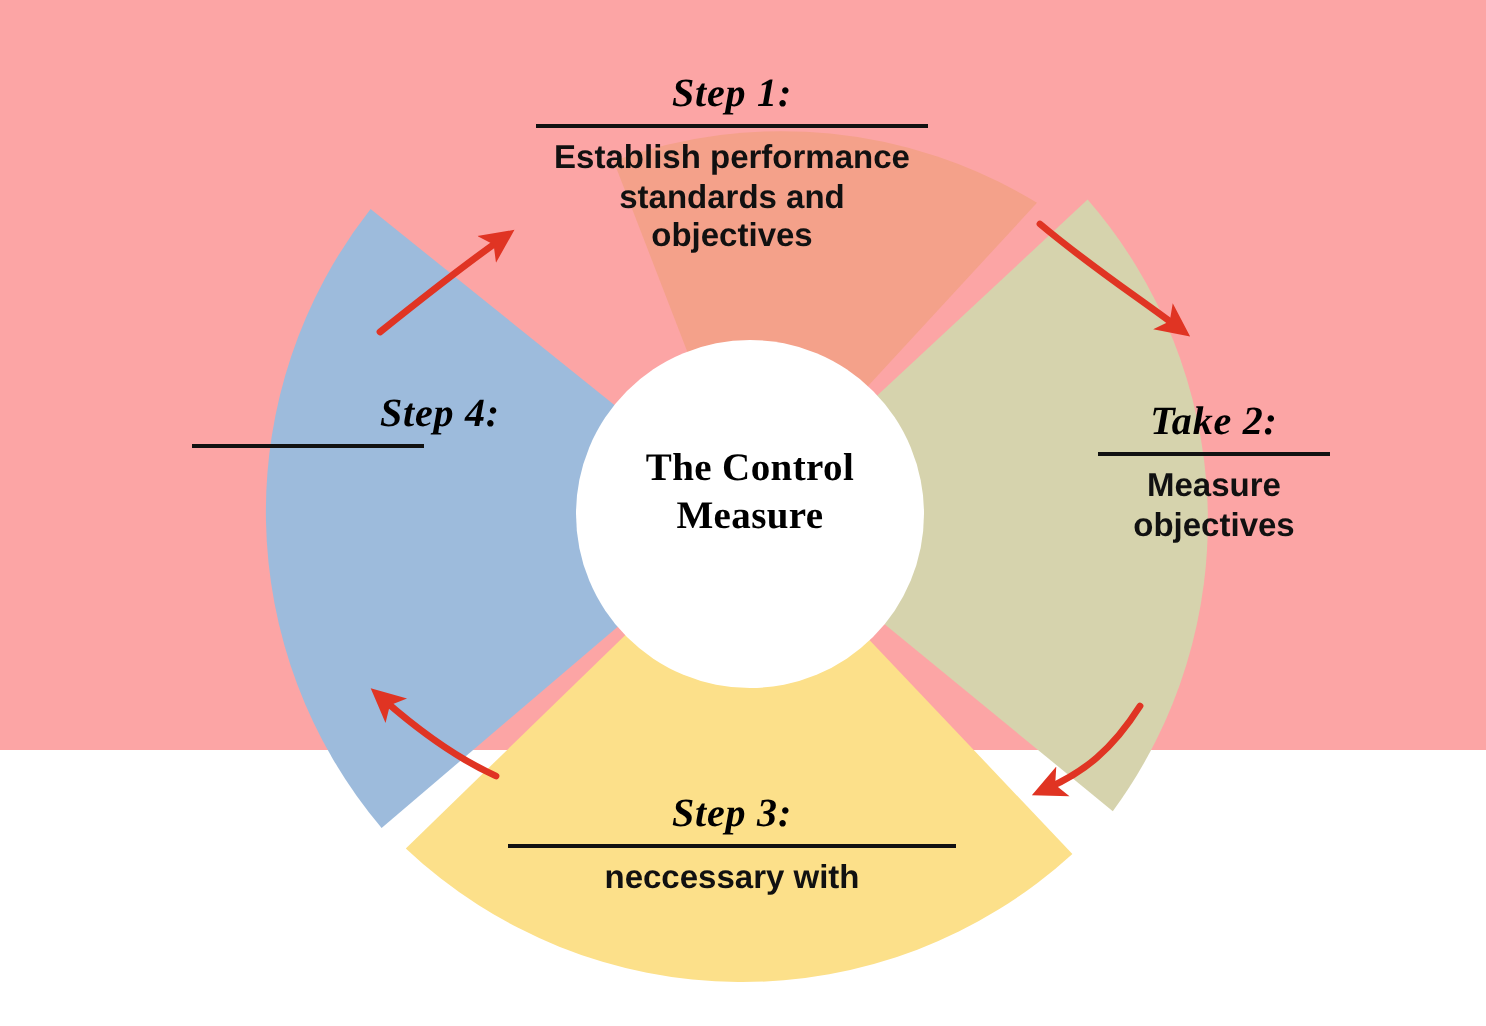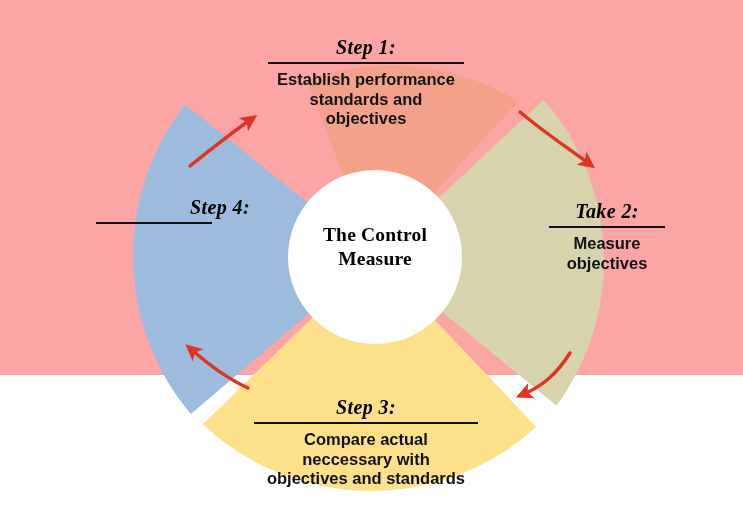--- a/index.html
+++ b/index.html
@@ -146,23 +146,21 @@
     <div class="step-body">
       <div>Measure</div>
       <div>objectives</div>
     </div>
   </div>
 
   <div class="seg-text" id="seg-text-3">
     <div class="step-head">Step 3:</div>
     <hr class="head-rule">
     <div class="step-body">
-      <div>Compare actual</div>
       <div>neccessary with</div>
-      <div>objectives and standards</div>
     </div>
   </div>
 
   <div class="seg-text" id="seg-text-4">
     <div class="step-head">Step 4:</div>
     <hr class="head-rule">
   </div>
 
   <div id="hub-label">
     <div>The Control</div>

